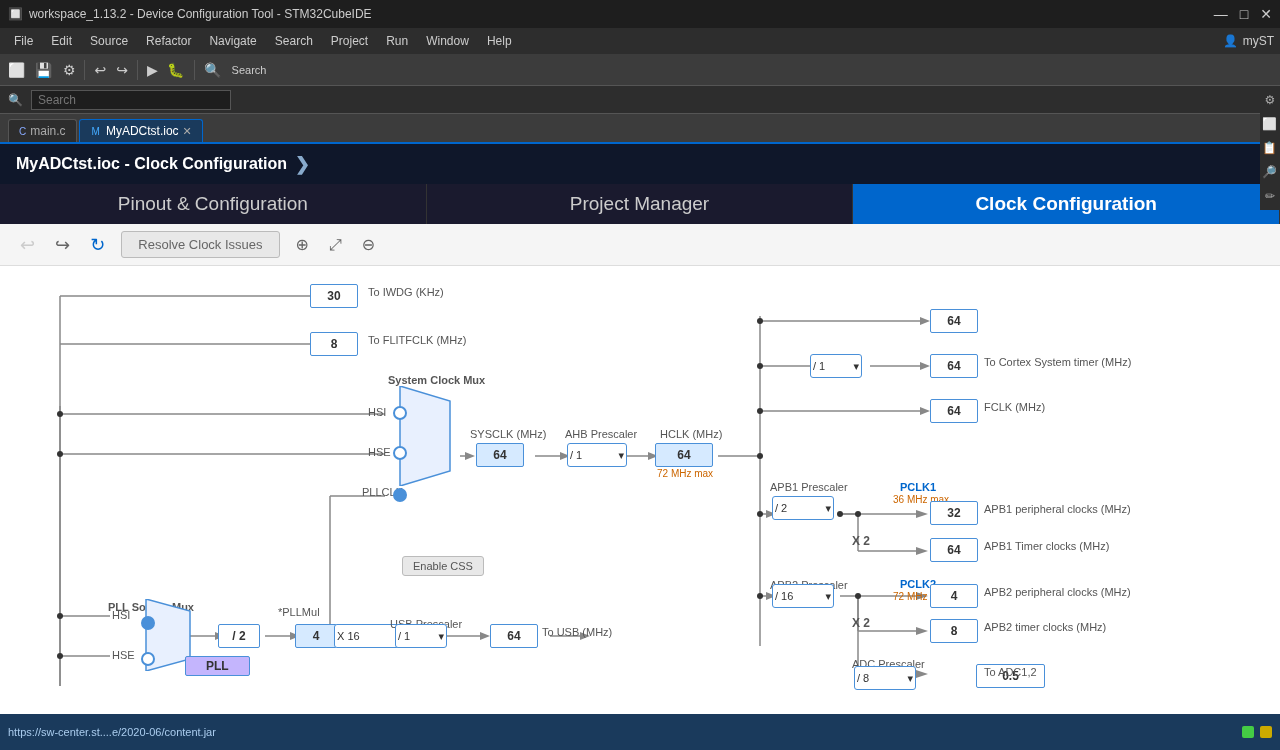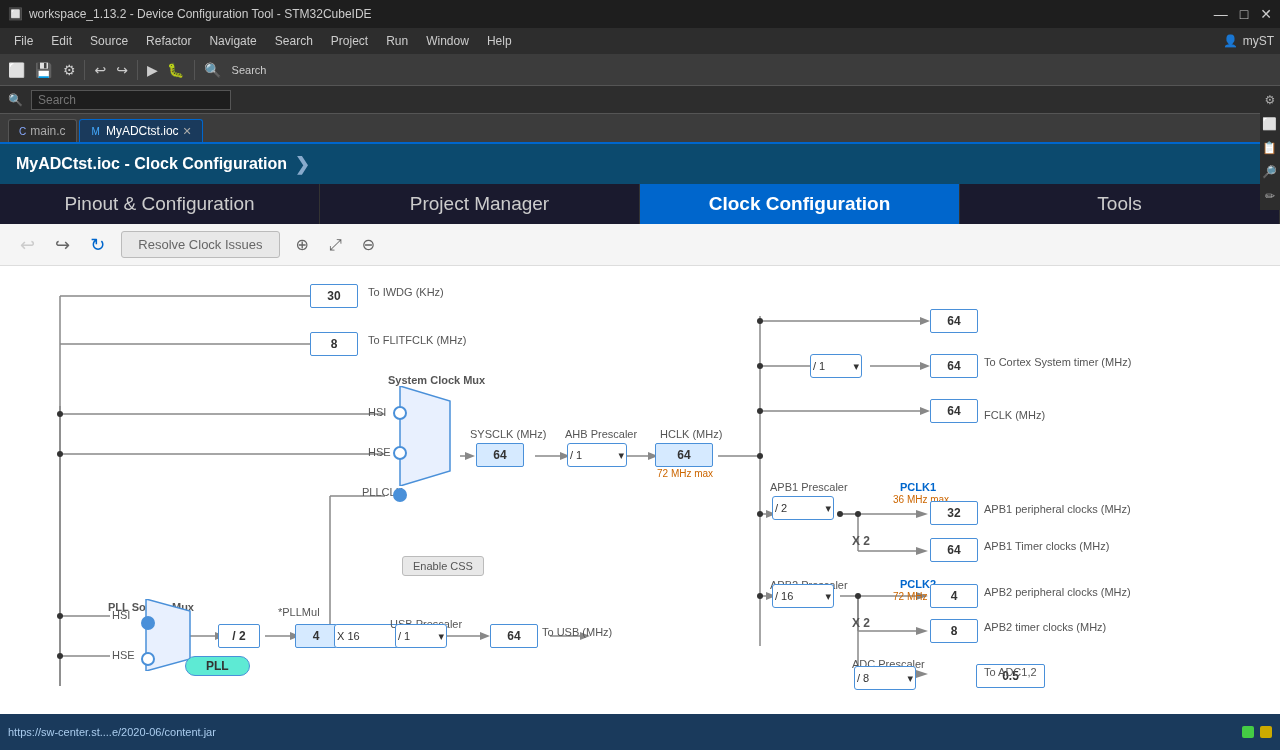--- a/index.html
+++ b/index.html
@@ -104,21 +104,21 @@
     .tab.active {
       background: #1a3a5c;
       color: #fff;
       border-color: #0066cc;
     }
     .tab .close-x { font-size: 11px; color: #aaa; cursor: pointer; }
     .tab-icon { font-size: 10px; }
 
     
     #config-header {
-      background: #0c4a6e;
+      background: #0f172a;
       color: white;
       height: 40px;
       display: flex;
       align-items: center;
       padding: 0 16px;
       font-size: 16px;
       font-weight: bold;
     }
     #config-header .arrow { margin-left: 8px; font-size: 18px; color: #88aacc; }
 
@@ -357,23 +357,20 @@
 <div id="nav-tabs">
   <div class="nav-tab">
     <span>Pinout &amp; Configuration</span>
   </div>
   <div class="nav-tab">
     <span>Project Manager</span>
   </div>
   <div class="nav-tab active">
     <span>Clock Configuration</span>
   </div>
-  <div class="nav-tab">
-    <span>Tools</span>
-  </div>
 </div>
 
 <div id="clock-toolbar">
   <button class="clock-tb-btn disabled">↩</button>
   <button class="clock-tb-btn">↪</button>
   <button class="clock-tb-btn" style="color:#0066cc;">↻</button>
   <button class="resolve-btn">Resolve Clock Issues</button>
   <button class="clock-tb-btn" style="font-size:16px;">⊕</button>
   <button class="clock-tb-btn" style="font-size:16px;">⤢</button>
   <button class="clock-tb-btn" style="font-size:16px;">⊖</button>
@@ -526,21 +523,21 @@
 
   <div class="diag-select" style="left:810px;top:88px;width:52px;height:24px;">
     <span>/ 1</span>
     <span>▾</span>
   </div>
 
   <div class="diag-box" style="left:930px;top:88px;width:48px;height:24px;">64</div>
   <div class="diag-label" style="left:984px;top:90px;">To Cortex System timer (MHz)</div>
 
   <div class="diag-box" style="left:930px;top:133px;width:48px;height:24px;">64</div>
-  <div class="diag-label" style="left:984px;top:135px;margin-top:8px;">FCLK (MHz)</div>
+  <div class="diag-label" style="left:984px;top:135px;">FCLK (MHz)</div>
 
   <div class="diag-label" style="left:770px;top:215px;">APB1 Prescaler</div>
   <div class="diag-select" style="left:772px;top:230px;width:62px;height:24px;">
     <span>/ 2</span>
     <span>▾</span>
   </div>
 
   <div class="diag-label" style="left:900px;top:215px;font-weight:bold;color:#0066cc;">PCLK1</div>
   <div class="diag-label" style="left:893px;top:228px;color:#cc6600;font-size:10px;">36 MHz max</div>
 
@@ -595,21 +592,21 @@
 
   <div class="diag-box blue-fill" style="left:295px;top:358px;width:42px;height:24px;">4</div>
 
   <div class="diag-label" style="left:278px;top:340px;">*PLLMul</div>
 
   <div class="diag-select" style="left:278px;top:358px;width:72px;height:24px;margin-left:56px;">
     <span>X 16</span>
     <span>▾</span>
   </div>
 
-  <div style="position:absolute;left:185px;top:390px;border:1.5px solid #4a90d9;background:#5eead4;padding:2px 20px;border-radius:10px;font-size:12px;font-weight:bold;color:#333;">
+  <div style="position:absolute;left:185px;top:390px;border:1.5px solid #4a90d9;background:#c4b5fd;padding:2px 20px;border-radius:2px;font-size:12px;font-weight:bold;color:#333;">
     <span>PLL</span>
   </div>
 
   <div class="diag-label" style="left:390px;top:352px;">USB Prescaler</div>
 
   <div class="diag-select" style="left:395px;top:358px;width:52px;height:24px;">
     <span>/ 1</span>
     <span>▾</span>
   </div>
 

